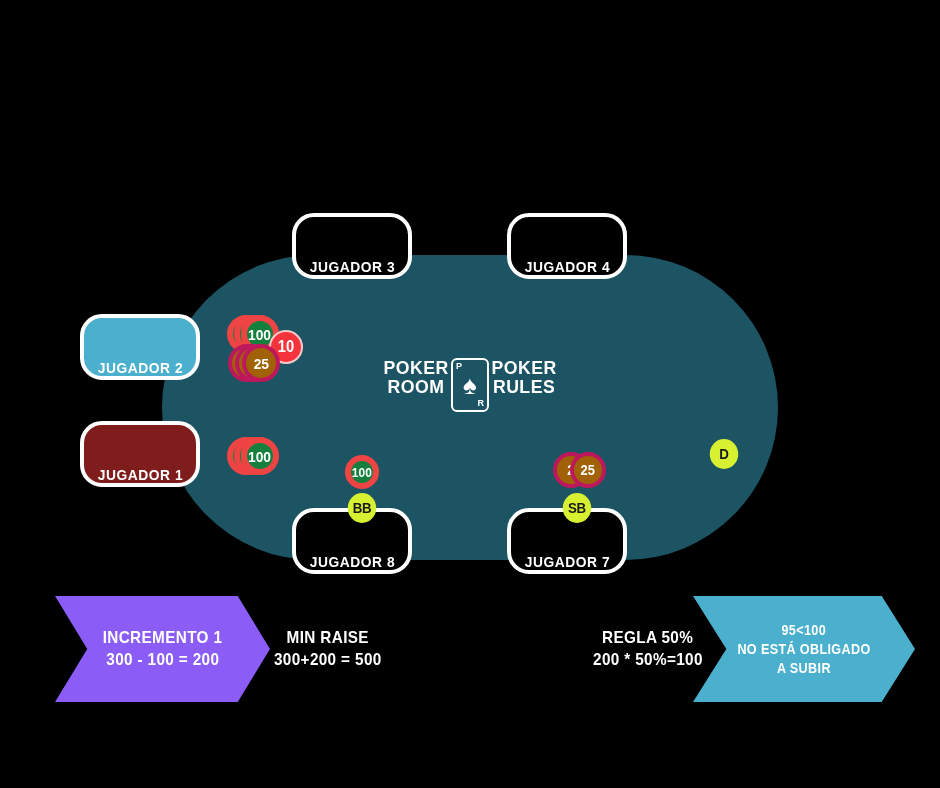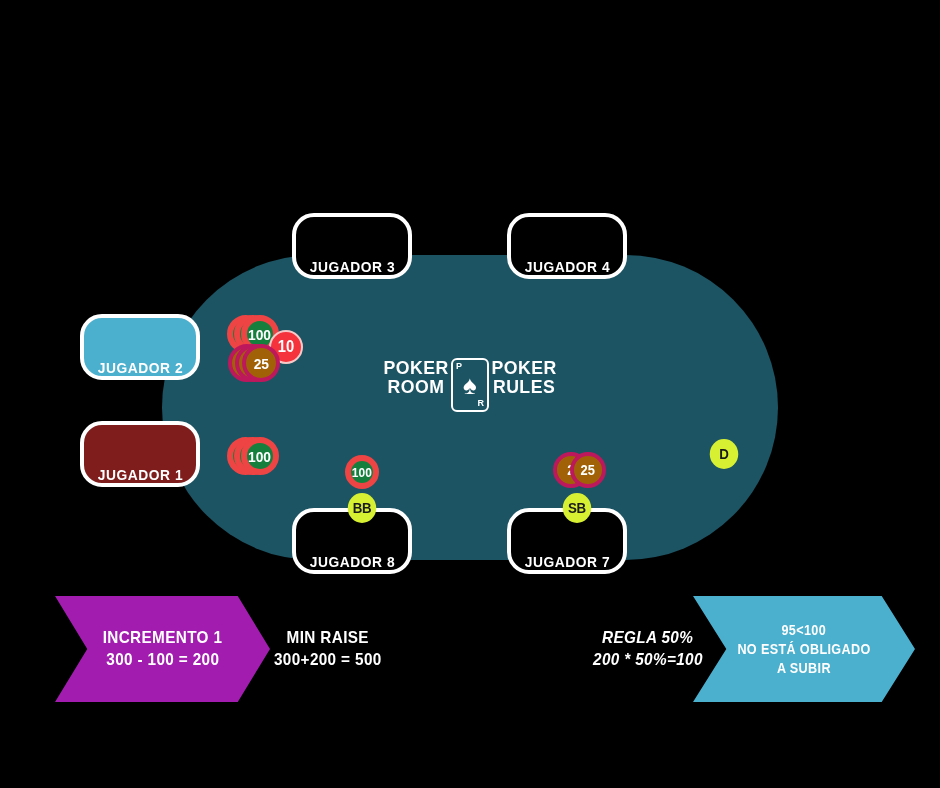--- a/index.html
+++ b/index.html
@@ -166,40 +166,40 @@
     position: absolute;
     top: 0;
     height: 106px;
     display: flex;
     flex-direction: column;
     align-items: center;
     justify-content: center;
     -webkit-clip-path: polygon(0 0, 85% 0, 100% 50%, 85% 100%, 0 100%, 15% 50%);
     clip-path: polygon(0 0, 85% 0, 100% 50%, 85% 100%, 0 100%, 15% 50%);
   }
-  .arrow.red  { background: #a21caf; }
+  .arrow.red  { background: #8b5cf6; }
   .arrow.blue { background: #4BAFCE; }
   .arrow.plain { background: transparent; -webkit-clip-path: none; clip-path: none; }
 
   .arrow .aline {
     color: #ffffff;
     font-weight: bold;
     font-size: 17px;
     line-height: 22px;
     letter-spacing: 0.4px;
     text-align: center;
     transform: scaleX(0.9);
     white-space: nowrap;
   }
   .arrow.small .aline { font-size: 14px; line-height: 19px; }
 
   #a1 { left: 55px;  width: 215px; }
   #a2 { left: 243px; width: 170px; }
   #a3 { left: 370px; width: 215px; }
-  #a4 { left: 560px; width: 175px; font-style: italic; }
+  #a4 { left: 560px; width: 175px; }
   #a5 { left: 693px; width: 222px; }
 </style>
 </head>
 <body>
 
 <div id="stage">
 
   <div class="felt"></div>
 
   <div class="logo">

